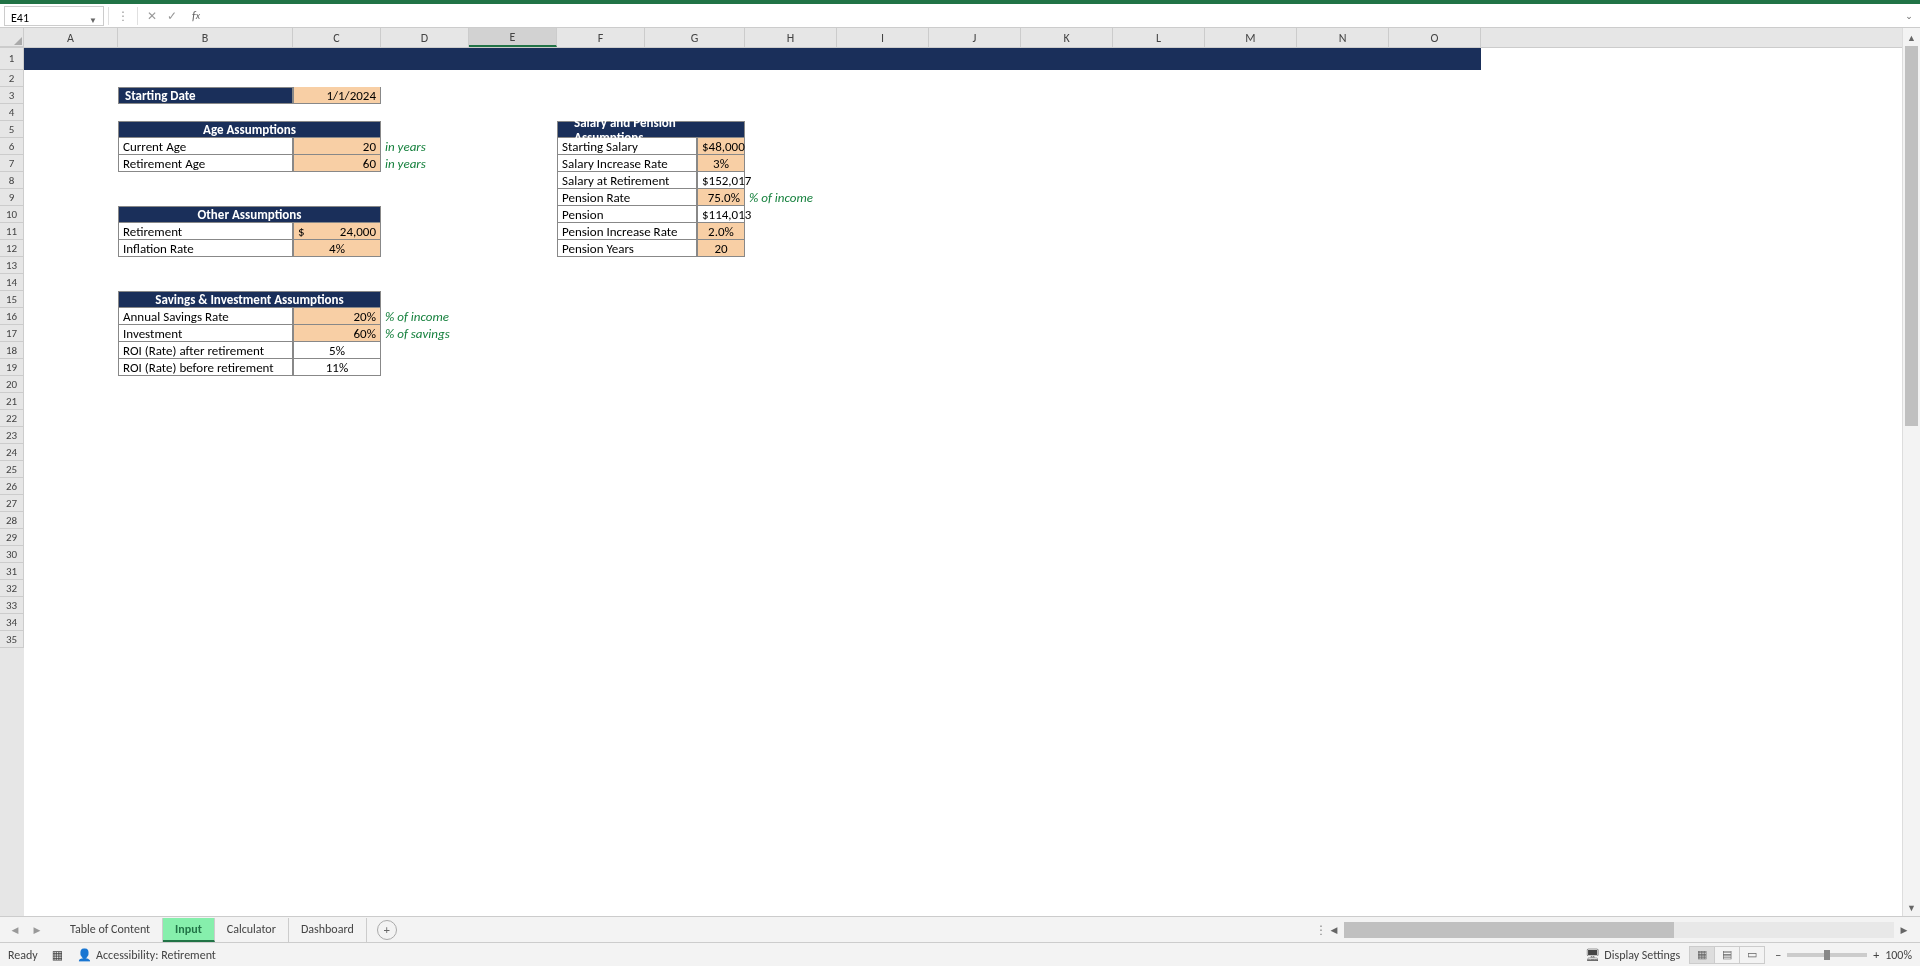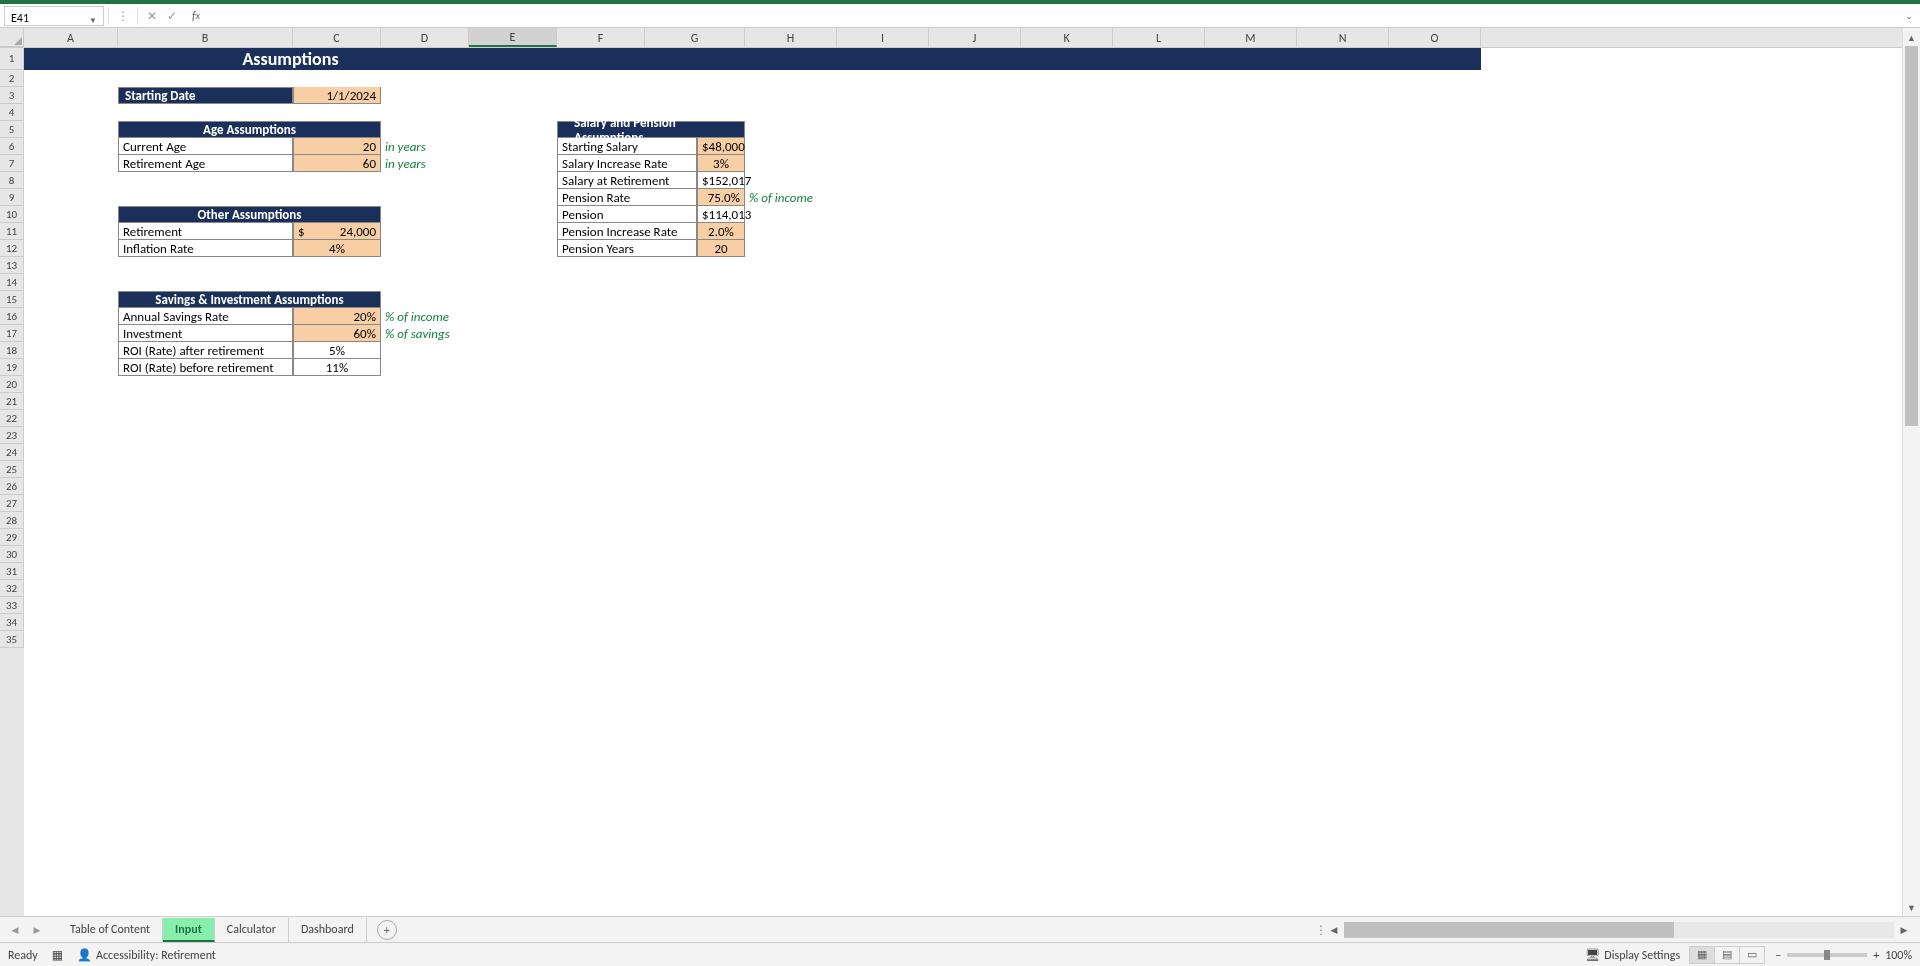--- a/index.html
+++ b/index.html
@@ -139,21 +139,20 @@
           <div class="rh">29</div>
           <div class="rh">30</div>
           <div class="rh">31</div>
           <div class="rh">32</div>
           <div class="rh">33</div>
           <div class="rh">34</div>
           <div class="rh">35</div>
         </div>
       <div class="cells" id="cells">
           <div class="cell title-band" style="left: 0px; top: 0px; width: 1457px; height: 22px;"></div>
-          <div class="cell" style="left: 0px; top: 0px; width: 533px; height: 22px; justify-content: center; color: rgb(255, 255, 255); font-weight: bold; font-size: 18px;">Assumptions</div>
           <div class="cell hdr-dark-left" style="left: 94px; top: 39px; width: 175px; height: 17px;">Starting Date</div>
           <div class="cell val-peach" style="left: 269px; top: 39px; width: 88px; height: 17px;">1/1/2024</div>
           <div class="cell hdr-dark" style="left: 94px; top: 73px; width: 263px; height: 17px;">Age Assumptions</div>
           <div class="cell label-cell" style="left: 94px; top: 90px; width: 175px; height: 17px;">Current Age</div>
           <div class="cell val-peach" style="left: 269px; top: 90px; width: 88px; height: 17px;">20</div>
           <div class="cell note" style="left: 357px; top: 90px; width: 88px; height: 17px;">in years</div>
           <div class="cell label-cell" style="left: 94px; top: 107px; width: 175px; height: 17px; text-align: center;">Retirement Age</div>
           <div class="cell val-peach" style="left: 269px; top: 107px; width: 88px; height: 17px;">60</div>
           <div class="cell note" style="left: 357px; top: 107px; width: 88px; height: 17px;">in years</div>
           <div class="cell hdr-dark" style="left: 94px; top: 158px; width: 263px; height: 17px;">Other Assumptions</div>

